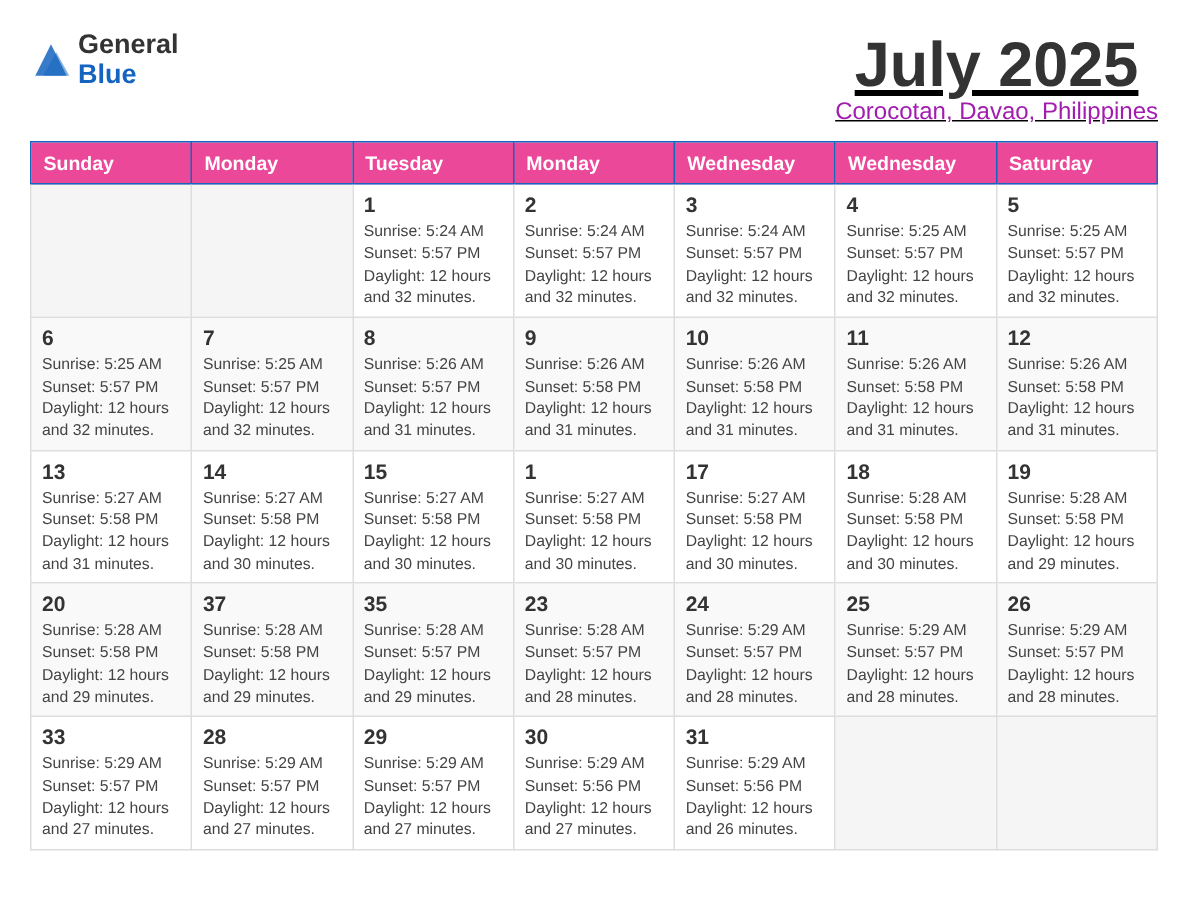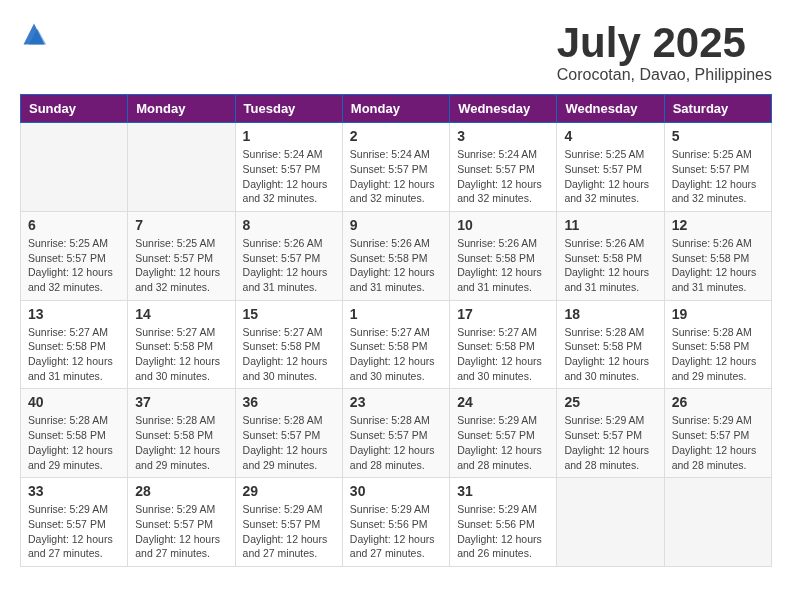--- a/index.html
+++ b/index.html
@@ -34,39 +34,40 @@
     .logo-blue {
       font-size: 18px;
       font-weight: bold;
       color: #1565c0;
     }
     .logo-icon {
       width: 28px;
       height: 28px;
     }
     .title-section {
-      text-align: left;
+      text-align: center;
+      text-decoration: underline;
     }
     .main-title {
       font-size: 42px;
       font-weight: bold;
       color: #333;
       line-height: 1.1;
     }
     .subtitle {
       font-size: 16px;
-      color: #404040;
+      color: #a21caf;
     }
     .calendar-table {
       width: 100%;
       border-collapse: collapse;
       border: 1px solid #ccc;
     }
     .calendar-table th {
-      background-color: #701a75;
+      background-color: #ec4899;
       color: #fff;
       text-align: left;
       padding: 6px 8px;
       font-size: 13px;
       font-weight: bold;
       border: 1px solid #1565c0;
     }
     .calendar-table td {
       vertical-align: top;
       padding: 5px 7px;
@@ -97,20 +98,24 @@
   </style>
 </head>
 <body>
 
 <div class="header">
   <div class="logo">
     <svg class="logo-icon" viewBox="0 0 32 32" xmlns="http://www.w3.org/2000/svg">
       <polygon points="4,28 16,4 28,28" fill="#1565c0" opacity="0.85"></polygon>
       <polygon points="10,28 20,10 30,28" fill="#1565c0" opacity="0.5"></polygon>
     </svg>
+    <div class="logo-text">
+      <span class="logo-general">General</span>
+      <span class="logo-blue">Blue</span>
+    </div>
   </div>
   <div class="title-section">
     <div class="main-title">July 2025</div>
     <div class="subtitle">Corocotan, Davao, Philippines</div>
   </div>
 </div>
 
 <table class="calendar-table">
   <thead>
     <tr>
@@ -203,29 +208,29 @@
           <div class="day-number">18</div>
           <div class="day-detail">Sunrise: 5:28 AM<br>Sunset: 5:58 PM<br>Daylight: 12 hours and 30 minutes.</div>
         </td>
         <td>
           <div class="day-number">19</div>
           <div class="day-detail">Sunrise: 5:28 AM<br>Sunset: 5:58 PM<br>Daylight: 12 hours and 29 minutes.</div>
         </td>
       </tr>
       <tr>
         <td>
-          <div class="day-number">40</div>
+          <div class="day-number">20</div>
           <div class="day-detail">Sunrise: 5:28 AM<br>Sunset: 5:58 PM<br>Daylight: 12 hours and 29 minutes.</div>
         </td>
         <td>
           <div class="day-number">37</div>
           <div class="day-detail">Sunrise: 5:28 AM<br>Sunset: 5:58 PM<br>Daylight: 12 hours and 29 minutes.</div>
         </td>
         <td>
-          <div class="day-number">36</div>
+          <div class="day-number">35</div>
           <div class="day-detail">Sunrise: 5:28 AM<br>Sunset: 5:57 PM<br>Daylight: 12 hours and 29 minutes.</div>
         </td>
         <td>
           <div class="day-number">23</div>
           <div class="day-detail">Sunrise: 5:28 AM<br>Sunset: 5:57 PM<br>Daylight: 12 hours and 28 minutes.</div>
         </td>
         <td>
           <div class="day-number">24</div>
           <div class="day-detail">Sunrise: 5:29 AM<br>Sunset: 5:57 PM<br>Daylight: 12 hours and 28 minutes.</div>
         </td>

